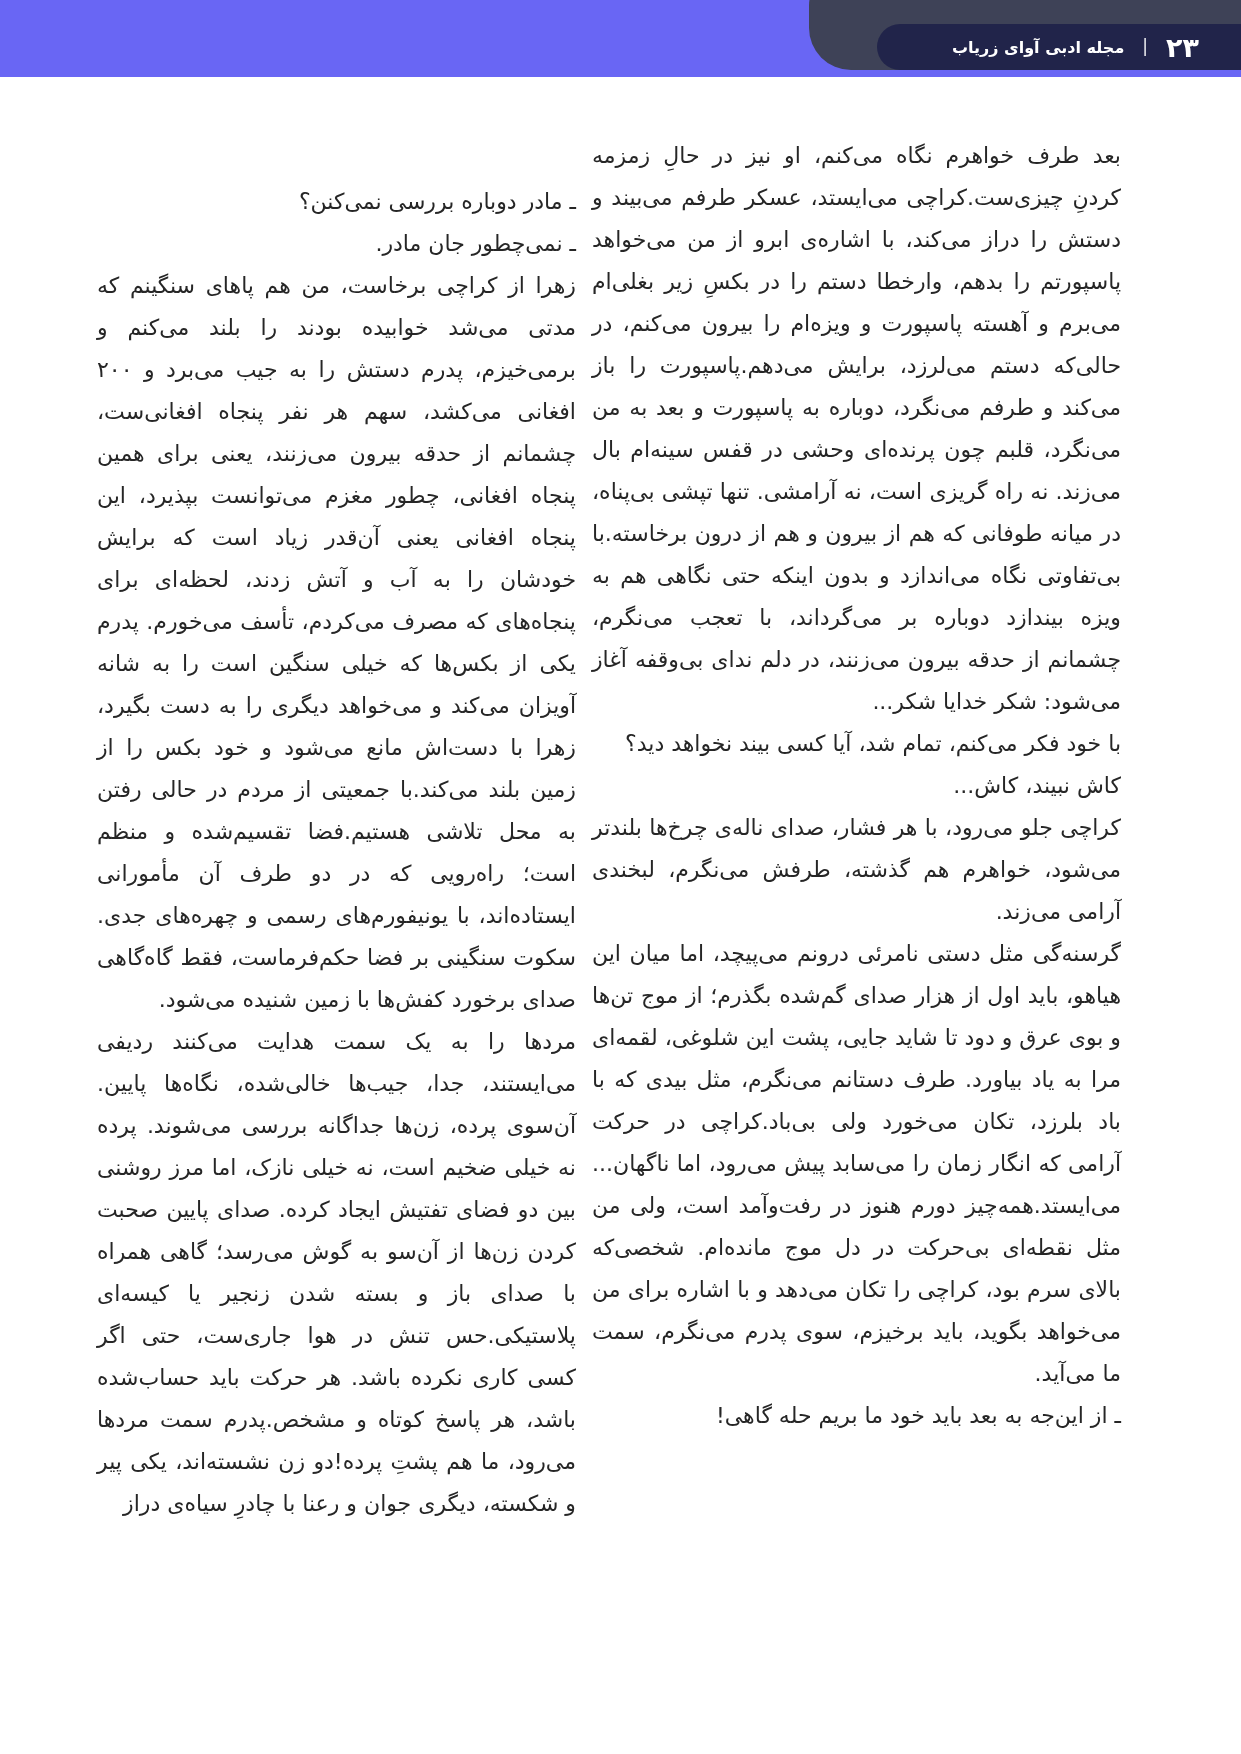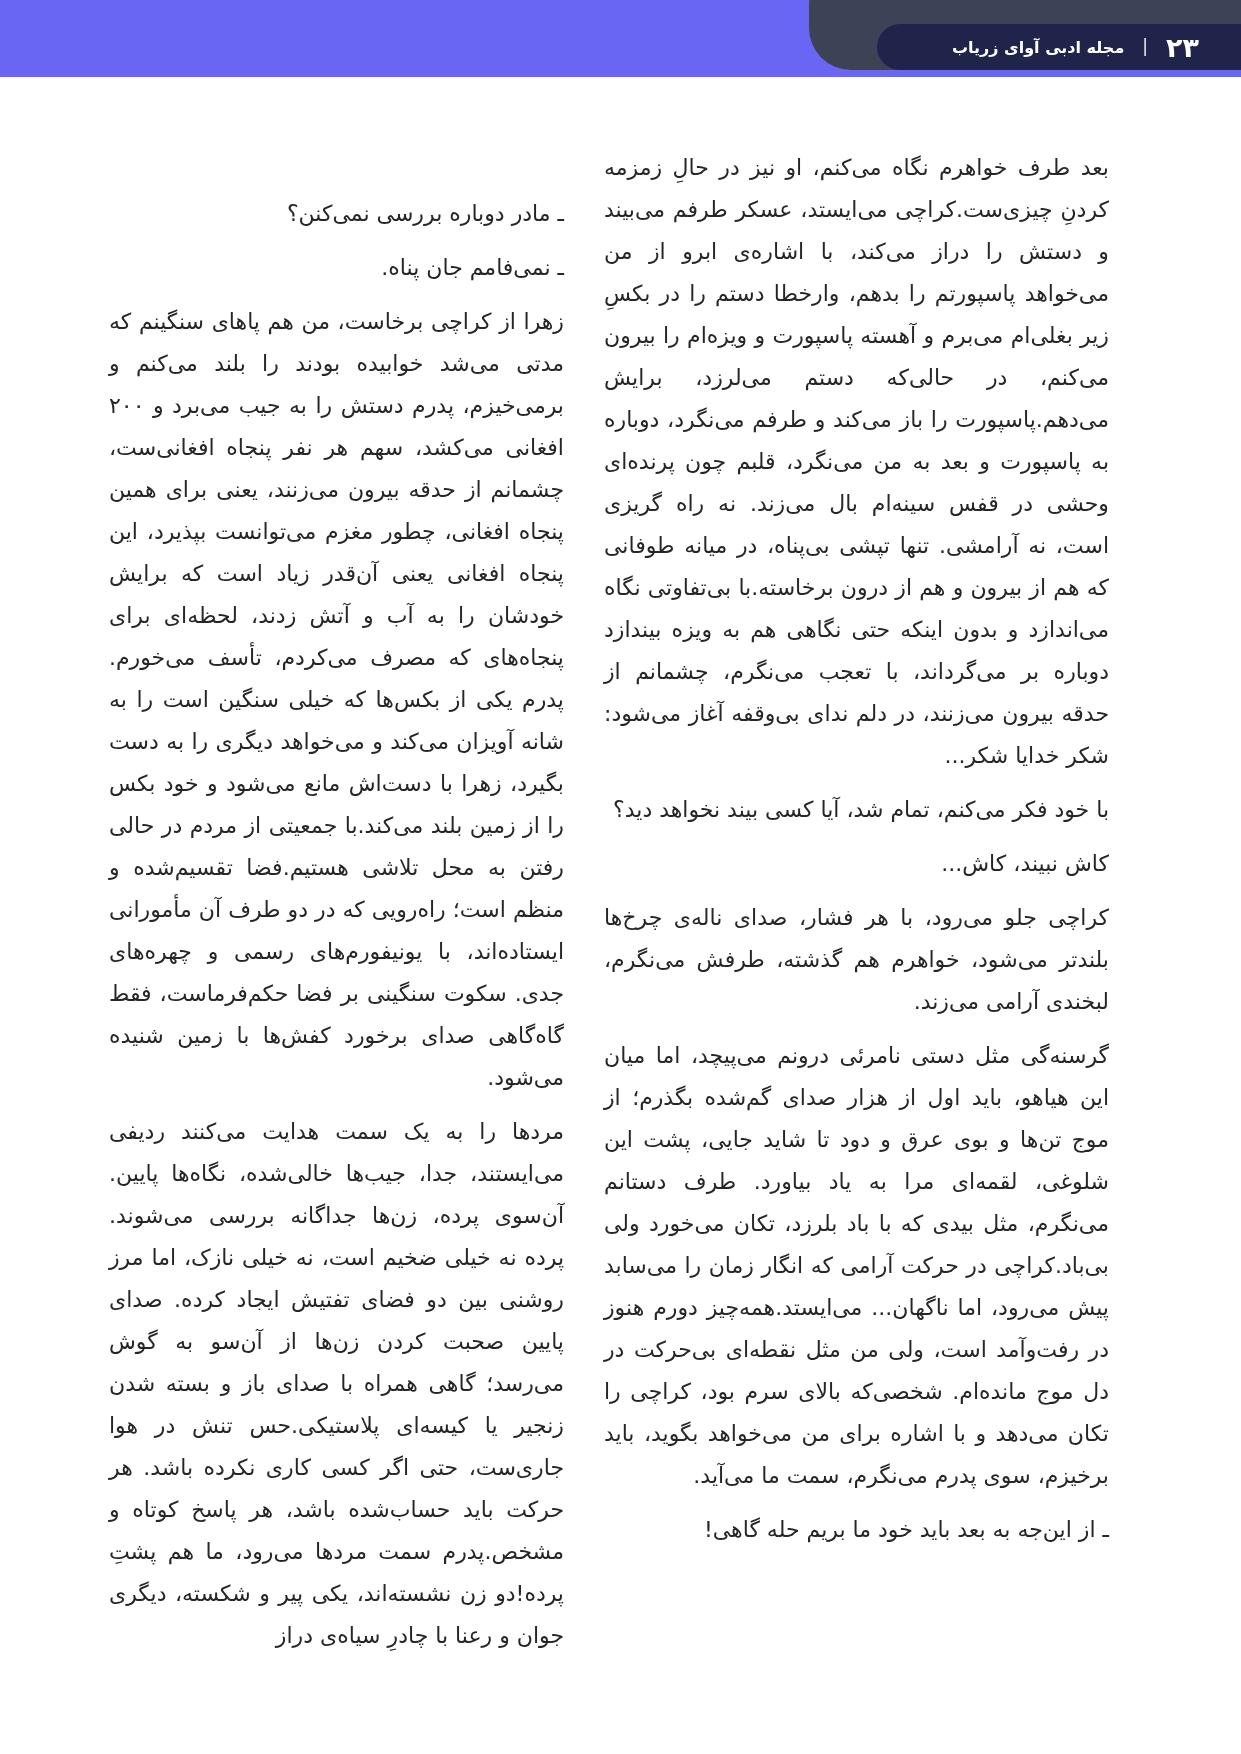--- a/index.html
+++ b/index.html
@@ -66,21 +66,21 @@
   .content {
     display: flex;
     gap: 16px;
     padding: 58px 120px 60px 97px;
     align-items: flex-start;
   }
   .col { font-size: 22px; line-height: 42px; }
   .col p {
     text-align: justify;
     text-justify: inter-word;
-    margin: 12px;
+    margin: 0;
   }
   .col-right { width: 529px; flex: 0 0 529px; }
   .col-left  { flex: 1; padding-top: 46px; }
 </style>
 </head>
 <body>
 
 <div class="page">
 
   <header class="topbar">
@@ -98,19 +98,19 @@
       <p>بعد طرف خواهرم نگاه می‌کنم، او نیز در حالِ زمزمه کردنِ چیزی‌ست.کراچی می‌ایستد، عسکر طرفم می‌بیند و دستش را دراز می‌کند، با اشاره‌ی ابرو از من می‌خواهد پاسپورتم را بدهم، وارخطا دستم را در بکسِ زیر بغلی‌ام می‌برم و آهسته پاسپورت و ویزه‌ام را بیرون می‌کنم، در حالی‌که دستم می‌لرزد، برایش می‌دهم.پاسپورت را باز می‌کند و طرفم می‌نگرد، دوباره به پاسپورت و بعد به من می‌نگرد، قلبم چون پرنده‌ای وحشی در قفس سینه‌ام بال می‌زند. نه راه گریزی است، نه آرامشی. تنها تپشی بی‌پناه، در میانه طوفانی که هم از بیرون و هم از درون برخاسته.با بی‌تفاوتی نگاه می‌اندازد و بدون اینکه حتی نگاهی هم به ویزه بیندازد دوباره بر می‌گرداند، با تعجب می‌نگرم، چشمانم از حدقه بیرون می‌زنند، در دلم ندای بی‌وقفه آغاز می‌شود: شکر خدایا شکر...</p>
       <p>با خود فکر می‌کنم، تمام شد، آیا کسی بیند نخواهد دید؟</p>
       <p>کاش نبیند، کاش...</p>
       <p>کراچی جلو می‌رود، با هر فشار، صدای ناله‌ی چرخ‌ها بلندتر می‌شود، خواهرم هم گذشته، طرفش می‌نگرم، لبخندی آرامی می‌زند.</p>
       <p>گرسنه‌گی مثل دستی نامرئی درونم می‌پیچد، اما میان این هیاهو، باید اول از هزار صدای گم‌شده بگذرم؛ از موج تن‌ها و بوی عرق و دود تا شاید جایی، پشت این شلوغی، لقمه‌ای مرا به یاد بیاورد. طرف دستانم می‌نگرم، مثل بیدی که با باد بلرزد، تکان می‌خورد ولی بی‌باد.کراچی در حرکت آرامی که انگار زمان را می‌سابد پیش می‌رود، اما ناگهان... می‌ایستد.همه‌چیز دورم هنوز در رفت‌وآمد است، ولی من مثل نقطه‌ای بی‌حرکت در دل موج مانده‌ام. شخصی‌که بالای سرم بود، کراچی را تکان می‌دهد و با اشاره برای من می‌خواهد بگوید، باید برخیزم، سوی پدرم می‌نگرم، سمت ما می‌آید.</p>
       <p>ـ از این‌جه به بعد باید خود ما بریم حله گاهی!</p>
     </section>
 
     <section class="col col-left">
       <p>ـ مادر دوباره بررسی نمی‌کنن؟</p>
-      <p>ـ نمی‌فامم جان پناه.</p>
+      <p>ـ نمی‌چطور جان مادر.</p>
       <p>زهرا از کراچی برخاست، من هم پاهای سنگینم که مدتی می‌شد خوابیده بودند را بلند می‌کنم و برمی‌خیزم، پدرم دستش را به جیب می‌برد و ۲۰۰ افغانی می‌کشد، سهم هر نفر پنجاه افغانی‌ست، چشمانم از حدقه بیرون می‌زنند، یعنی برای همین پنجاه افغانی، چطور مغزم می‌توانست بپذیرد، این پنجاه افغانی یعنی آن‌قدر زیاد است که برایش خودشان را به آب و آتش زدند، لحظه‌ای برای پنجاه‌های که مصرف می‌کردم، تأسف می‌خورم. پدرم یکی از بکس‌ها که خیلی سنگین است را به شانه آویزان می‌کند و می‌خواهد دیگری را به دست بگیرد، زهرا با دست‌اش مانع می‌شود و خود بکس را از زمین بلند می‌کند.با جمعیتی از مردم در حالی رفتن به محل تلاشی هستیم.فضا تقسیم‌شده و منظم است؛ راه‌رویی که در دو طرف آن مأمورانی ایستاده‌اند، با یونیفورم‌های رسمی و چهره‌های جدی. سکوت سنگینی بر فضا حکم‌فرماست، فقط گاه‌گاهی صدای برخورد کفش‌ها با زمین شنیده می‌شود.</p>
       <p>مردها را به یک سمت هدایت می‌کنند ردیفی می‌ایستند، جدا، جیب‌ها خالی‌شده، نگاه‌ها پایین. آن‌سوی پرده، زن‌ها جداگانه بررسی می‌شوند. پرده نه خیلی ضخیم است، نه خیلی نازک، اما مرز روشنی بین دو فضای تفتیش ایجاد کرده. صدای پایین صحبت کردن زن‌ها از آن‌سو به گوش می‌رسد؛ گاهی همراه با صدای باز و بسته شدن زنجیر یا کیسه‌ای پلاستیکی.حس تنش در هوا جاری‌ست، حتی اگر کسی کاری نکرده باشد. هر حرکت باید حساب‌شده باشد، هر پاسخ کوتاه و مشخص.پدرم سمت مردها می‌رود، ما هم پشتِ پرده!دو زن نشسته‌اند، یکی پیر و شکسته، دیگری جوان و رعنا با چادرِ سیاه‌ی دراز</p>
     </section>
 
   </main>
 </div>
 
 </body></html>

